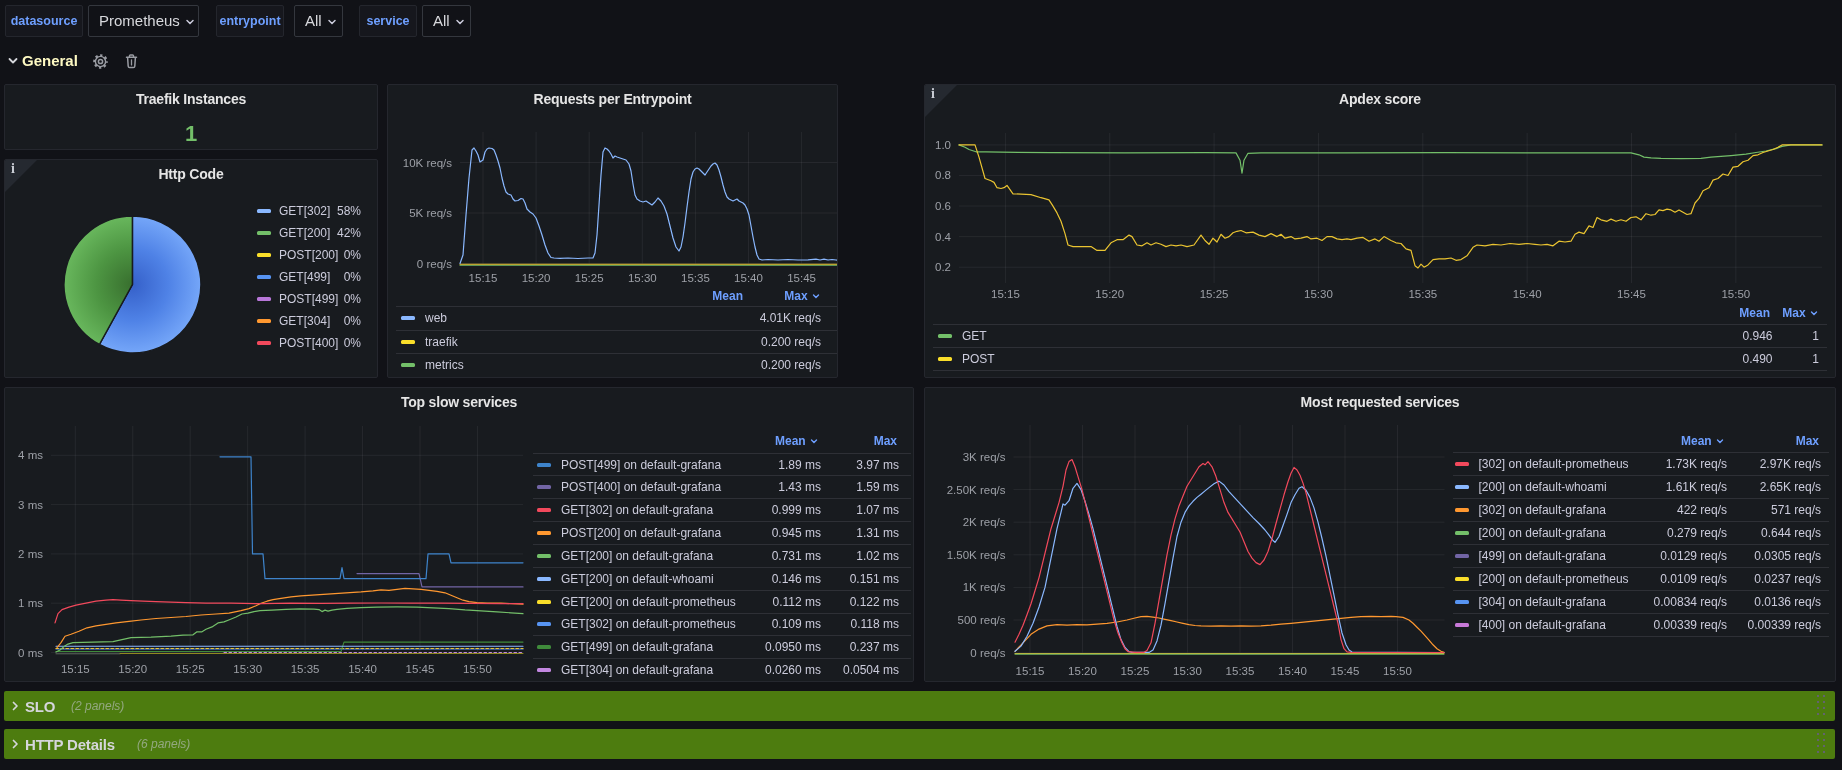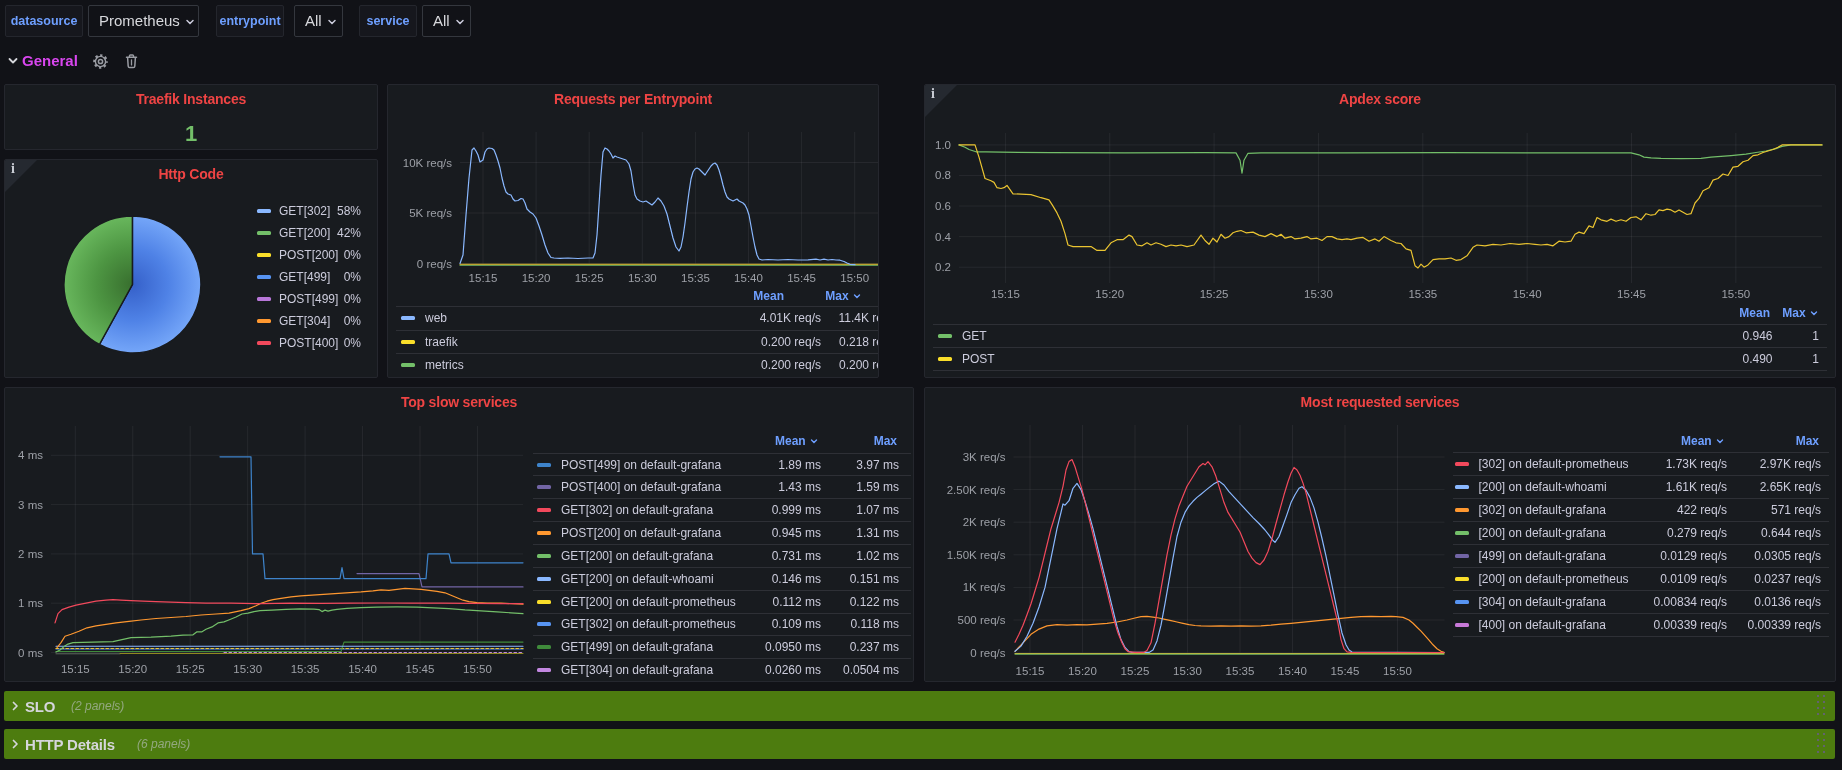--- a/index.html
+++ b/index.html
@@ -1,17 +1,17 @@
 <!DOCTYPE html>
 <html><head><meta charset="utf-8"><style>
 * {margin:0;padding:0;box-sizing:border-box;}
 html,body {width:1842px;height:770px;background:#111217;font-family:"Liberation Sans",sans-serif;overflow:hidden;position:relative;}
 .abs {position:absolute;}
 .panel {position:absolute;background:#181b1f;border:1px solid #25272e;border-radius:2px;overflow:hidden;}
-.ptitle {position:absolute;top:6px;left:0;right:0;text-align:center;font-size:14px;font-weight:700;color:#ef4444;letter-spacing:-0.2px;}
+.ptitle {position:absolute;top:6px;left:0;right:0;text-align:center;font-size:14px;font-weight:700;color:#e5e5e5;letter-spacing:-0.2px;}
 .chart {position:absolute;left:0;top:0;}
 .vlabel {position:absolute;height:32px;line-height:30px;text-align:center;background:#16171d;border:1px solid #24262d;border-radius:2px;color:#6e9fff;font-weight:700;font-size:12.5px;}
 .vpick {position:absolute;height:32px;line-height:30px;background:#111217;border:1px solid #34373e;border-radius:2px;color:#d8d9dd;font-size:15px;padding-left:10px;}
 .lrow {position:absolute;border-top:1px solid rgba(204,204,220,0.12);font-size:12px;color:#ccccdc;}
 .lrow .sw {position:absolute;top:50%;margin-top:-2px;}
 .sw {display:inline-block;width:14px;height:4px;border-radius:1.5px;}
 .lname {position:absolute;top:50%;transform:translateY(-50%);white-space:nowrap;}
 .lval {position:absolute;top:50%;transform:translateY(-50%);white-space:nowrap;}
 .lhead {position:absolute;font-size:12px;font-weight:700;color:#6e9fff;white-space:nowrap;}
 .prow {position:absolute;left:252px;width:104px;height:22px;font-size:12px;color:#ccccdc;}
@@ -36,21 +36,21 @@
       <path d="M3 4.5 L6 7.5 L9 4.5" stroke="#ccccdc" stroke-width="1.5" fill="none" stroke-linecap="round"></path>
     </svg></div>
 <div class="vlabel" style="left:359px;top:5px;width:58px;">service</div>
 <div class="vpick" style="left:422px;top:5px;width:49px;">All <svg width="12" height="12" viewBox="0 0 12 12" style="vertical-align:-2px">
       <path d="M3 4.5 L6 7.5 L9 4.5" stroke="#ccccdc" stroke-width="1.5" fill="none" stroke-linecap="round"></path>
     </svg></div>
 
 <div class="abs" style="left:6px;top:54px;width:14px;height:14px;"><svg width="14" height="14" viewBox="0 0 14 14">
       <path d="M3.5 5 L7 8.5 L10.5 5" stroke="#d5d6db" stroke-width="1.8" fill="none" stroke-linecap="round" stroke-linejoin="round"></path>
     </svg></div>
-<div class="abs" style="left:22px;top:52px;font-size:15px;font-weight:700;color:#d946ef;">General</div>
+<div class="abs" style="left:22px;top:52px;font-size:15px;font-weight:700;color:#fef9c3;">General</div>
 <div class="abs" style="left:92px;top:53px;"><svg width="17" height="17" viewBox="0 0 17 17">
       <circle cx="8.5" cy="8.5" r="6" fill="none" stroke="#9a9ca3" stroke-width="2.6" stroke-dasharray="2.2 2.5" stroke-dashoffset="1"></circle>
       <circle cx="8.5" cy="8.5" r="5.1" fill="none" stroke="#9a9ca3" stroke-width="1.4"></circle>
       <circle cx="8.5" cy="8.5" r="2.1" fill="none" stroke="#9a9ca3" stroke-width="1.5"></circle>
     </svg></div>
 <div class="abs" style="left:124px;top:53px;"><svg width="15" height="16" viewBox="0 0 15 16">
       <path d="M2.5 4.2 H12.5" stroke="#9a9ca3" stroke-width="1.5" stroke-linecap="round"></path>
       <path d="M5.5 4 V2.8 a0.8 0.8 0 0 1 .8 -0.8 h2.4 a0.8 0.8 0 0 1 .8.8 V4" stroke="#9a9ca3" stroke-width="1.4" fill="none"></path>
       <path d="M3.6 4.5 L4.2 13.2 a1.4 1.4 0 0 0 1.4 1.3 h3.8 a1.4 1.4 0 0 0 1.4 -1.3 L11.4 4.5" stroke="#9a9ca3" stroke-width="1.5" fill="none"></path>
       <path d="M7.5 6.8 V11.9" stroke="#9a9ca3" stroke-width="1.3" stroke-linecap="round"></path>
@@ -111,21 +111,21 @@
       <span class="pname">GET[304]</span>
       <span class="ppct">0%</span>
     </div>
     <div class="prow" style="top:171.5px;">
       <span class="sw" style="background:#f2495c"></span>
       <span class="pname">POST[400]</span>
       <span class="ppct">0%</span>
     </div>
 </div>
 
-<div class="panel" style="left:387px;top:84px;width:492px;height:294px;">
+<div class="panel" style="left:387px;top:84px;width:451px;height:294px;">
 <div class="ptitle">Requests per Entrypoint</div>
 <svg class="chart" width="527" height="294" viewBox="0 0 527 294">
 <line x1="72" y1="77.5" x2="521" y2="77.5" stroke="rgba(204,204,220,0.08)" stroke-width="1"></line>
       <line x1="72" y1="128" x2="521" y2="128" stroke="rgba(204,204,220,0.08)" stroke-width="1"></line>
       <line x1="72" y1="178.5" x2="521" y2="178.5" stroke="rgba(204,204,220,0.08)" stroke-width="1"></line>
 <line x1="95.0" y1="47" x2="95.0" y2="178.5" stroke="rgba(204,204,220,0.08)" stroke-width="1"></line>
       <line x1="148.1" y1="47" x2="148.1" y2="178.5" stroke="rgba(204,204,220,0.08)" stroke-width="1"></line>
       <line x1="201.2" y1="47" x2="201.2" y2="178.5" stroke="rgba(204,204,220,0.08)" stroke-width="1"></line>
       <line x1="254.3" y1="47" x2="254.3" y2="178.5" stroke="rgba(204,204,220,0.08)" stroke-width="1"></line>
       <line x1="307.4" y1="47" x2="307.4" y2="178.5" stroke="rgba(204,204,220,0.08)" stroke-width="1"></line>

